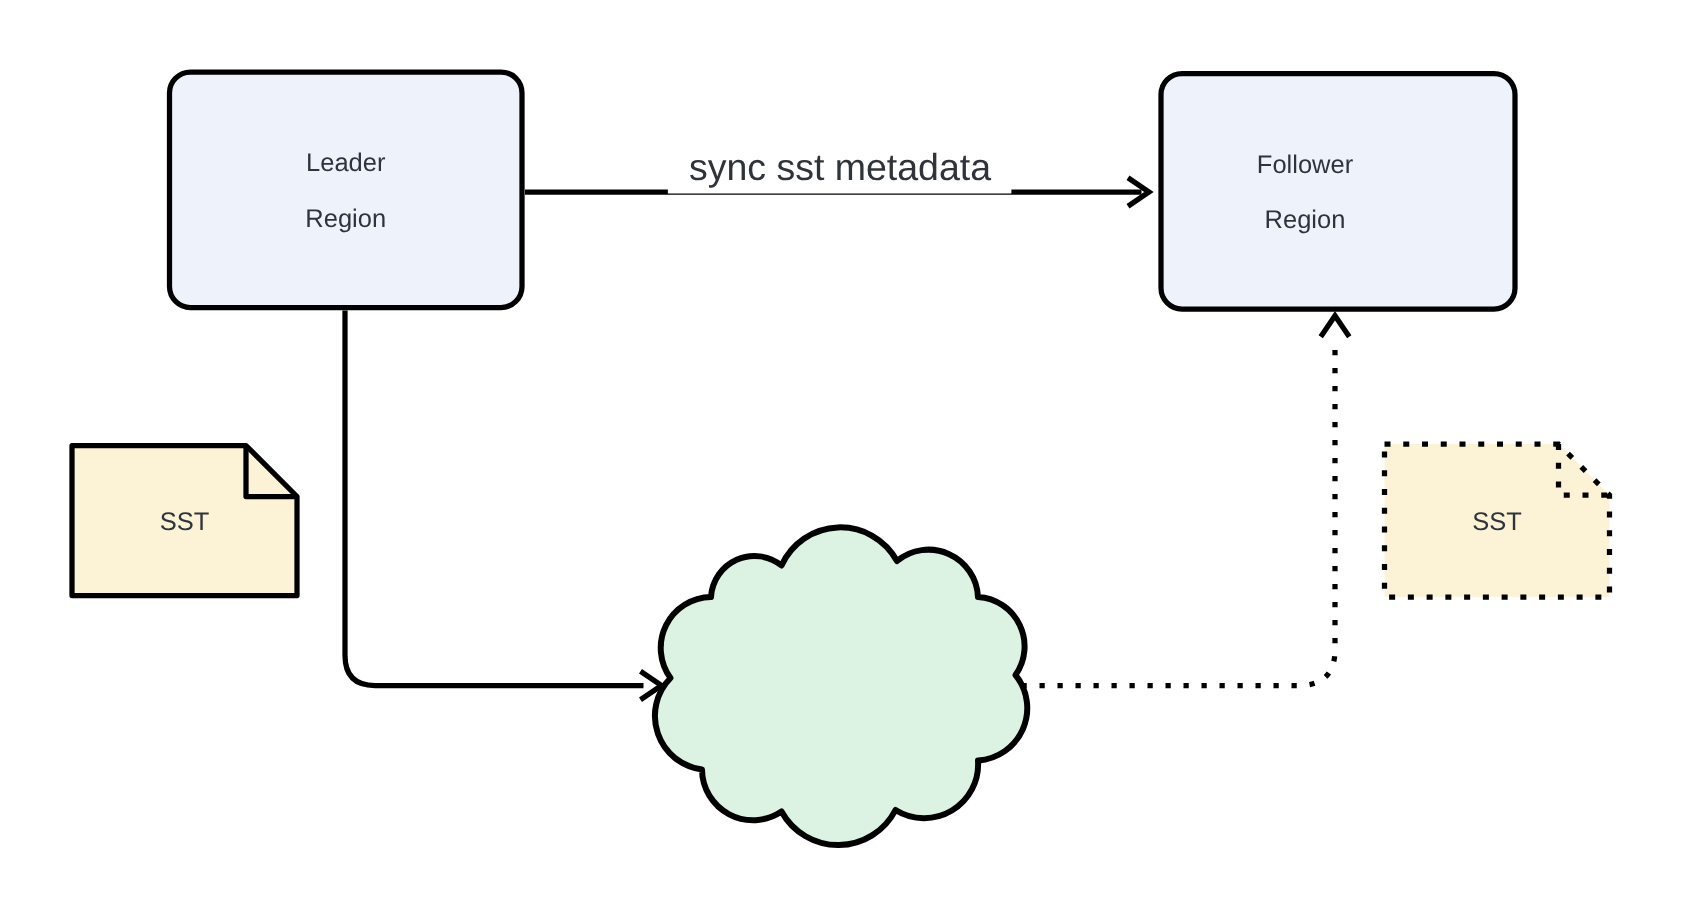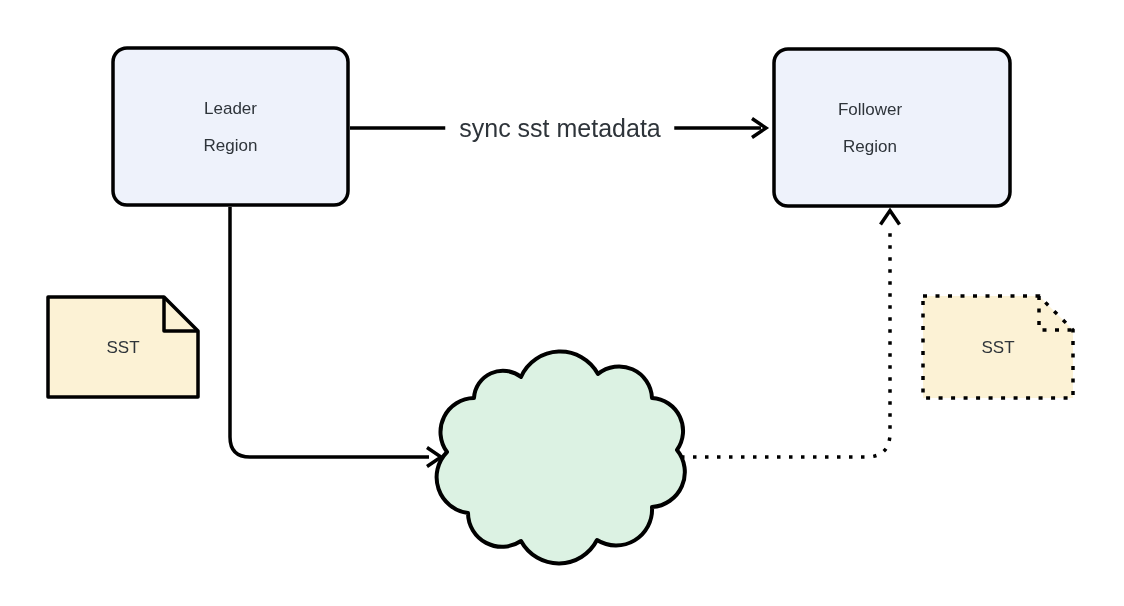--- a/index.html
+++ b/index.html
@@ -91,15 +91,15 @@
 Region</div>
 
   <div class="label" style="left:774px; top:49px; width:192px; height:157px;">Follower
 Region</div>
 
   <div class="label" style="left:48px; top:297px; width:150px; height:100px;">SST</div>
 
   <div class="label" style="left:923px; top:296px; width:150px; height:102px;">SST</div>
 
 
-  <div class="edge-label" style="left:560px; top:128px;">sync sst metadata</div>
+  <div class="edge-label" style="left:560px; top:112px;">sync sst metadata</div>
 
 </div>
 
 </body></html>

